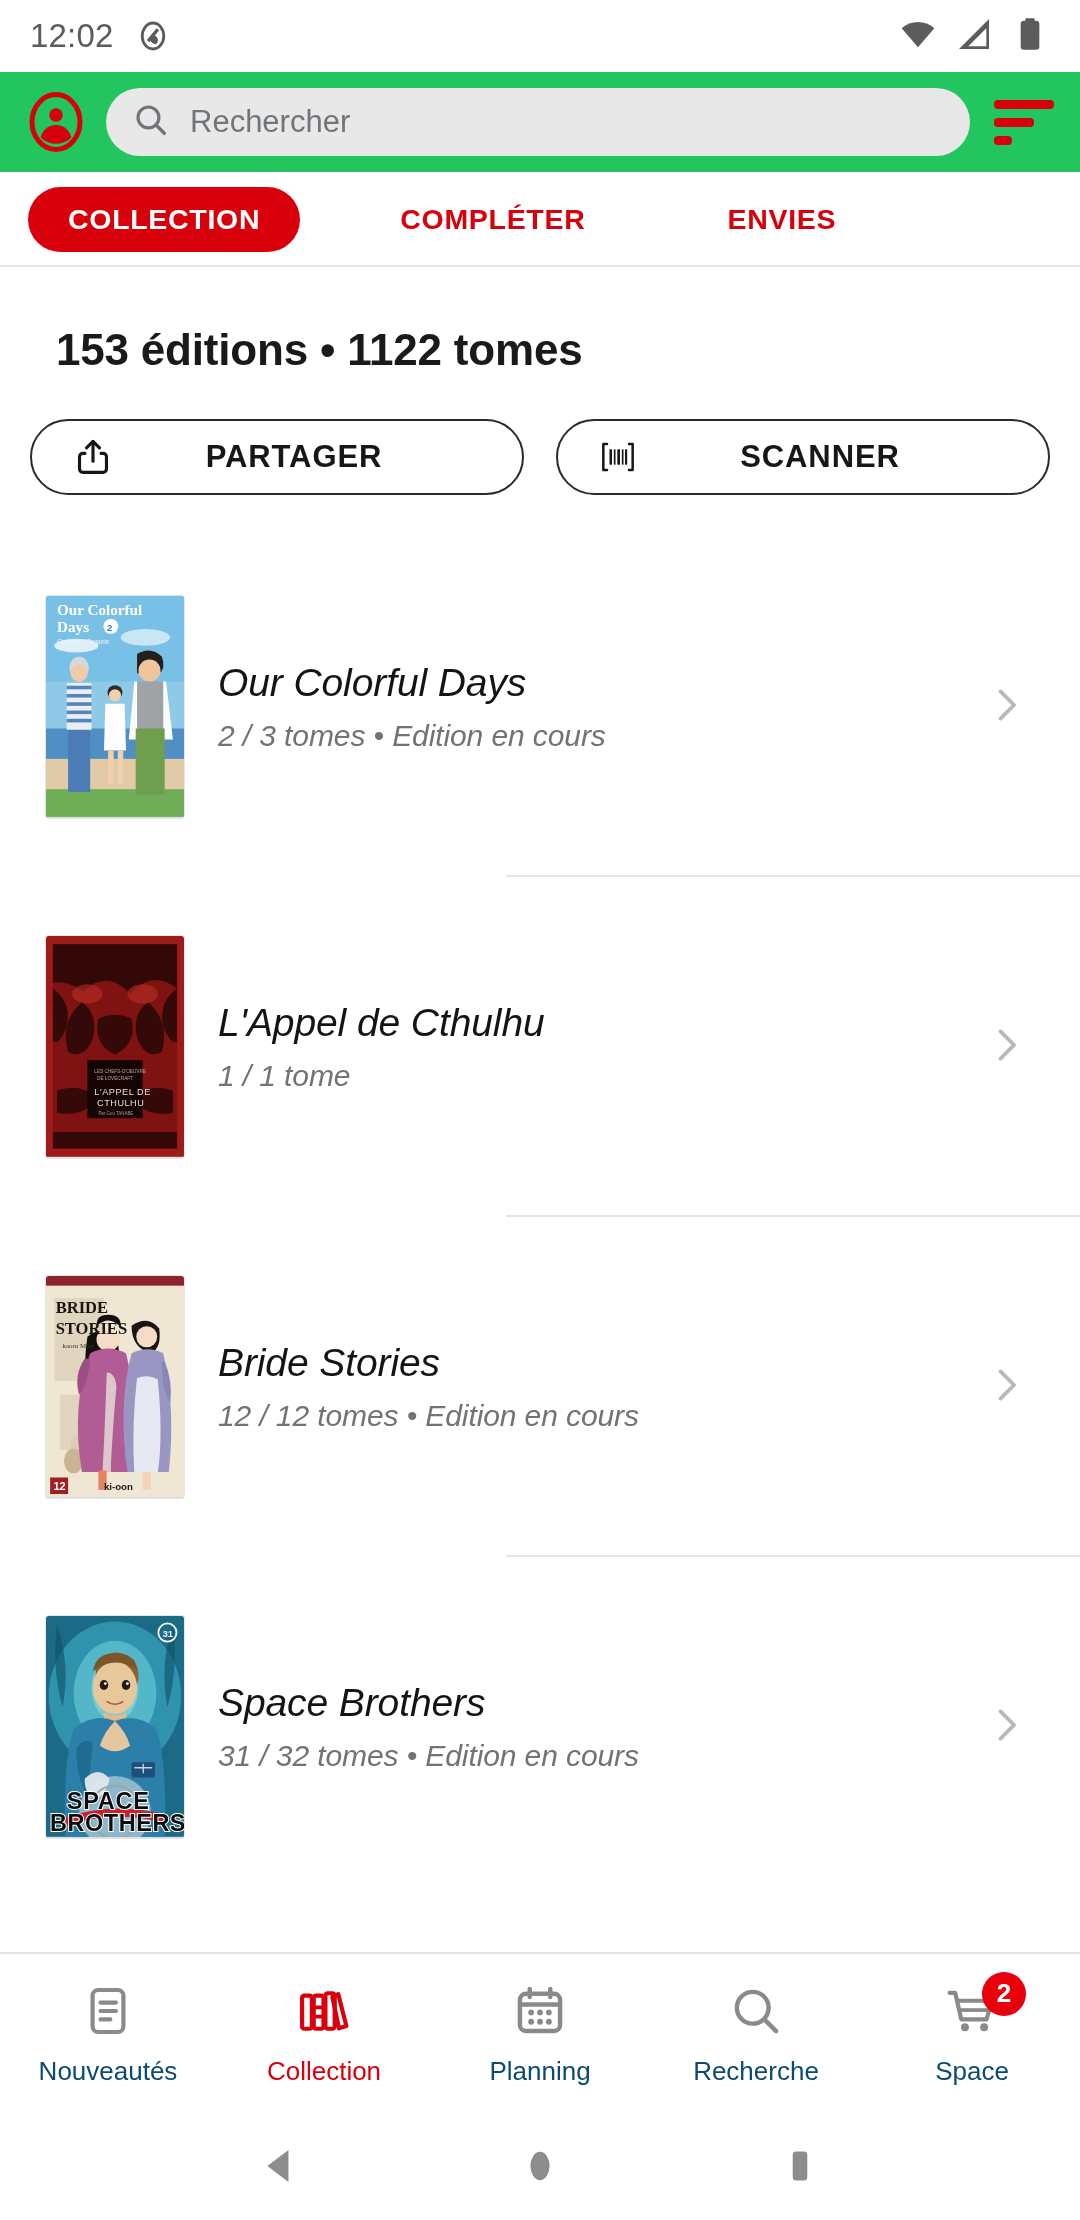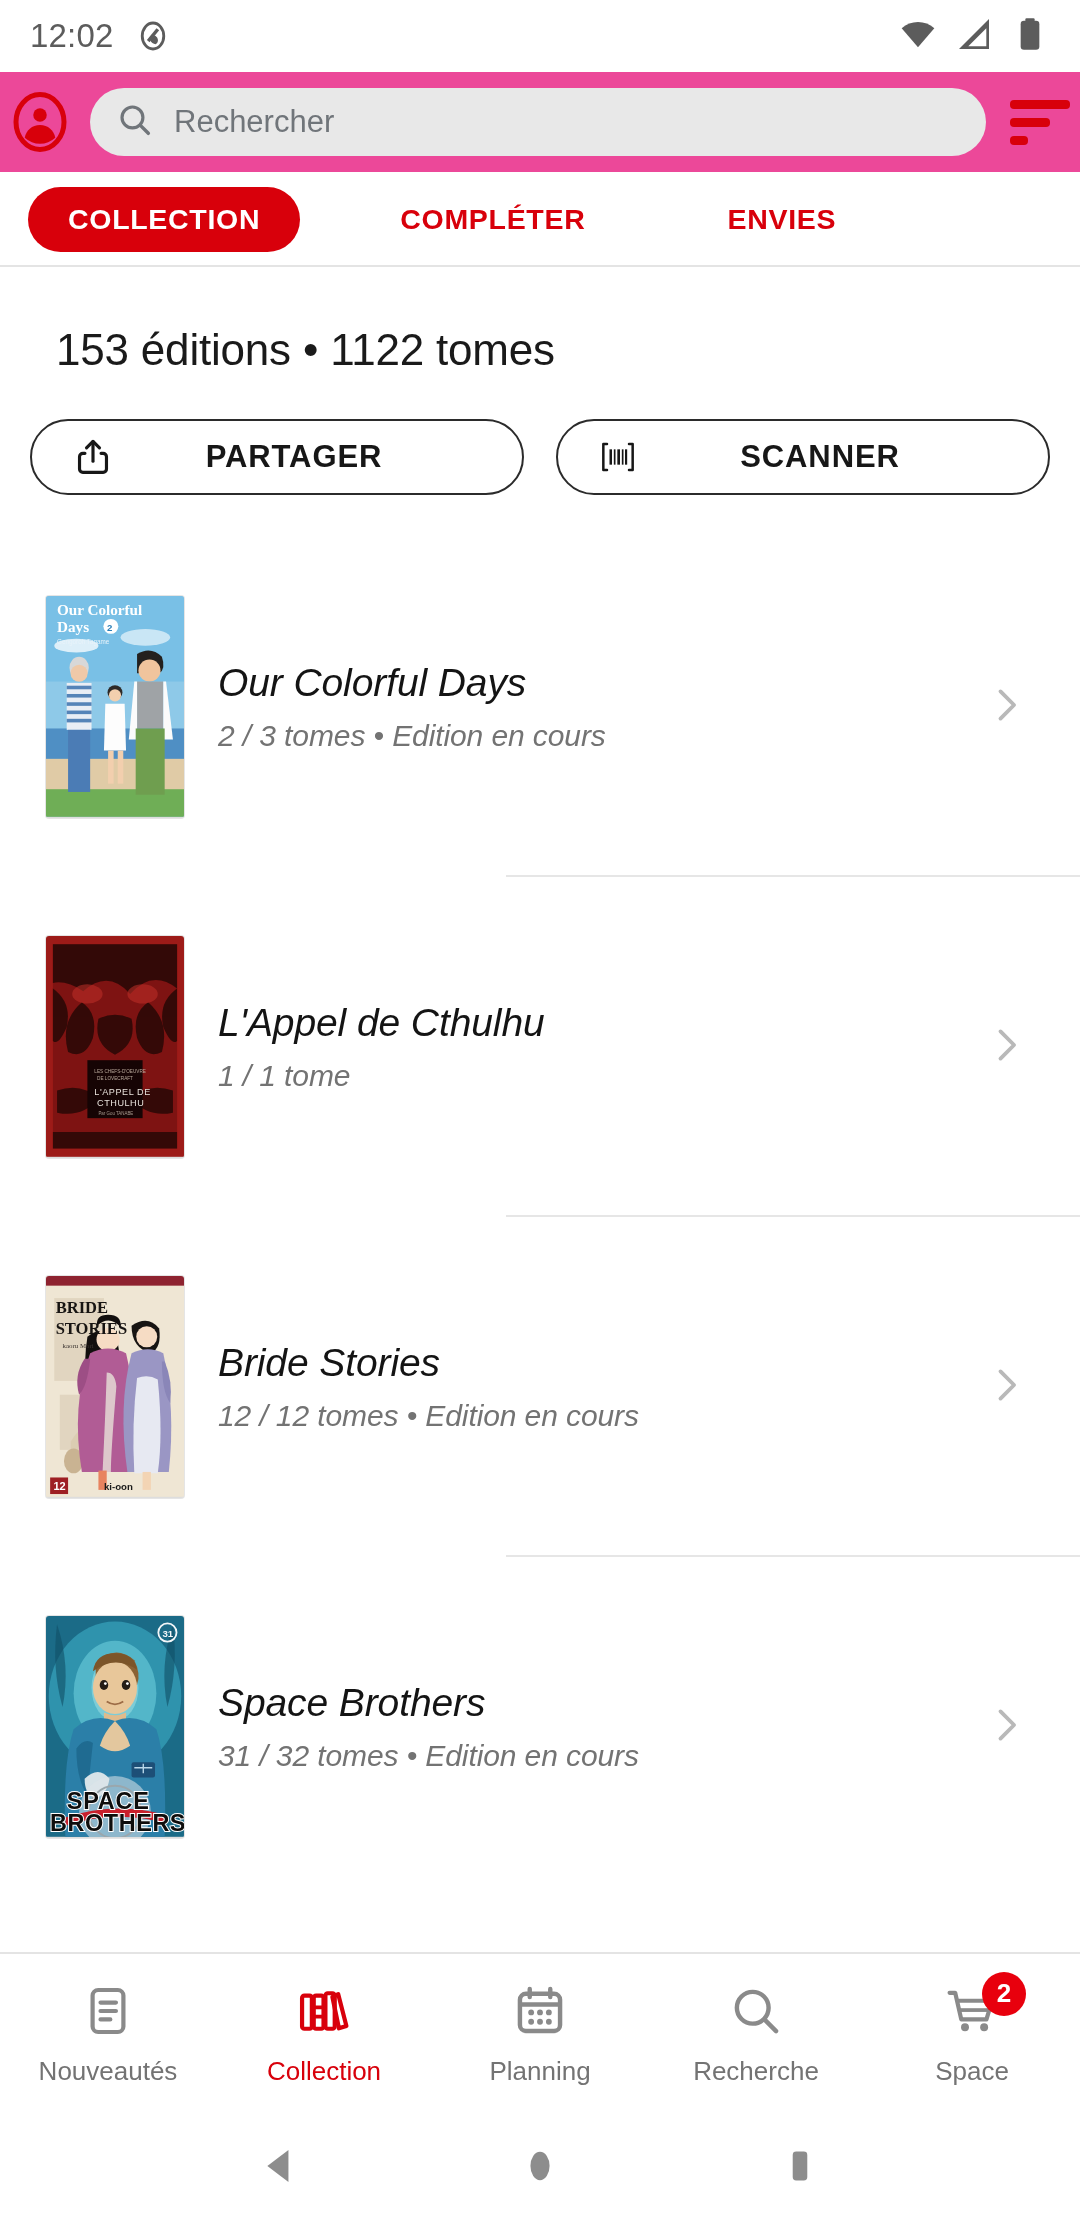--- a/index.html
+++ b/index.html
@@ -13,21 +13,21 @@
   .phone { width:1080px; height:2220px; position:relative; display:flex; flex-direction:column; background:#fff; }
 
   
   .statusbar { height:72px; flex:0 0 72px; display:flex; align-items:center; padding:0 30px; background:#fff; }
   .sb-time { font-size:33px; color:#5c5c5c; letter-spacing:.2px; }
   .sb-left-icons { display:flex; align-items:center; margin-left:22px; }
   .sb-spacer { flex:1; }
   .sb-right { display:flex; align-items:center; gap:16px; }
 
   
-  .header { flex:0 0 100px; display:flex; align-items:center; padding:0 10px; gap:20px; background:#ec4899;text-align:center; }
+  .header { flex:0 0 100px; display:flex; align-items:center; padding:0 26px; gap:20px; background:#22c55e;text-align:center; }
   .avatar-btn { width:60px; height:60px; flex:0 0 60px; position:relative; }
   .searchbar {
     flex:1; height:68px; background:#e8e8e8; border-radius:34px;
     display:flex; align-items:center; padding:0 26px; gap:20px;
   }
   .search-ph { font-size:31px; color:#70757a; }
   .filter-btn { width:64px; height:60px; flex:0 0 64px; display:flex; flex-direction:column; justify-content:center; align-items:flex-start; gap:9px; padding-left:4px; }
   .fbar { background:#d8000b; border-radius:4px; height:9px; }
 
   
@@ -35,21 +35,21 @@
   .tab {
     font-size:28.5px; font-weight:bold; letter-spacing:.7px; color:#d8000b;
     padding:16px 34px; border-radius:40px; white-space:nowrap;
   }
   .tab.active { background:#d8000b; color:#fff; padding:16px 40px; }
   .tab-gap1 { width:66px; } .tab-gap2 { width:74px; }
   .tabs-sep { position:absolute; left:0; right:0; bottom:0; height:2px; background:#e4e4e4; }
 
   
   .content { flex:1; overflow:hidden; background:#fff; position:relative; }
-  .count-title { font-size:44px; color:#1a1a1a; padding:58px 0 0 56px; letter-spacing:-.2px; }
+  .count-title { font-size:44px; color:#1a1a1a; padding:58px 0 0 56px; letter-spacing:-.2px;font-weight:bold; }
 
   .actions { display:flex; gap:32px; padding:44px 30px 0 30px; }
   .act-btn {
     flex:1; height:76px; border:2.5px solid #2b2b2b; border-radius:40px;
     display:flex; align-items:center; position:relative;
   }
   .act-ico { position:absolute; left:40px; display:flex; align-items:center; }
   .act-label { flex:1; text-align:center; font-size:31px; font-weight:bold; letter-spacing:.9px; color:#171717; padding-left:34px; }
 
   .list { margin-top:42px; }
@@ -58,21 +58,21 @@
   .row-body { flex:1; margin-left:34px; display:flex; flex-direction:column; justify-content:center; position:relative;font-style:italic; }
   .row-sep { position:absolute; left:288px; right:0; bottom:0; height:2px; background:#e6e6e6; }
   .row-title { font-size:39px; color:#141414; letter-spacing:-.1px; }
   .row-sub { font-size:30px; color:#737373; margin-top:14px; letter-spacing:-.1px; }
   .chev { position:absolute; right:52px; top:50%; transform:translateY(-50%); }
 
   
   .bottomnav { flex:0 0 160px; display:flex; background:#fff; border-top:2px solid #e4e4e4; }
   .nav-item { flex:1; display:flex; flex-direction:column; align-items:center; justify-content:center; gap:14px; position:relative; }
   .nav-ico { height:62px; display:flex; align-items:center; justify-content:center; position:relative; }
-  .nav-label { font-size:26px; color:#737373; }
+  .nav-label { font-size:26px; color:#0c4a6e; }
   .nav-item.active .nav-label { color:#d8000b; }
   .cart-badge {
     position:absolute; top:-8px; right:-24px; min-width:44px; height:44px; border-radius:22px;
     background:#e8000d; color:#fff; font-size:26px; font-weight:bold;
     display:flex; align-items:center; justify-content:center; padding:0 8px;
   }
 
   
   .androidnav { flex:0 0 108px; display:flex; align-items:center; justify-content:space-around; background:#fff; padding:0 150px; }
   .anav { width:70px; height:70px; display:flex; align-items:center; justify-content:center; }

